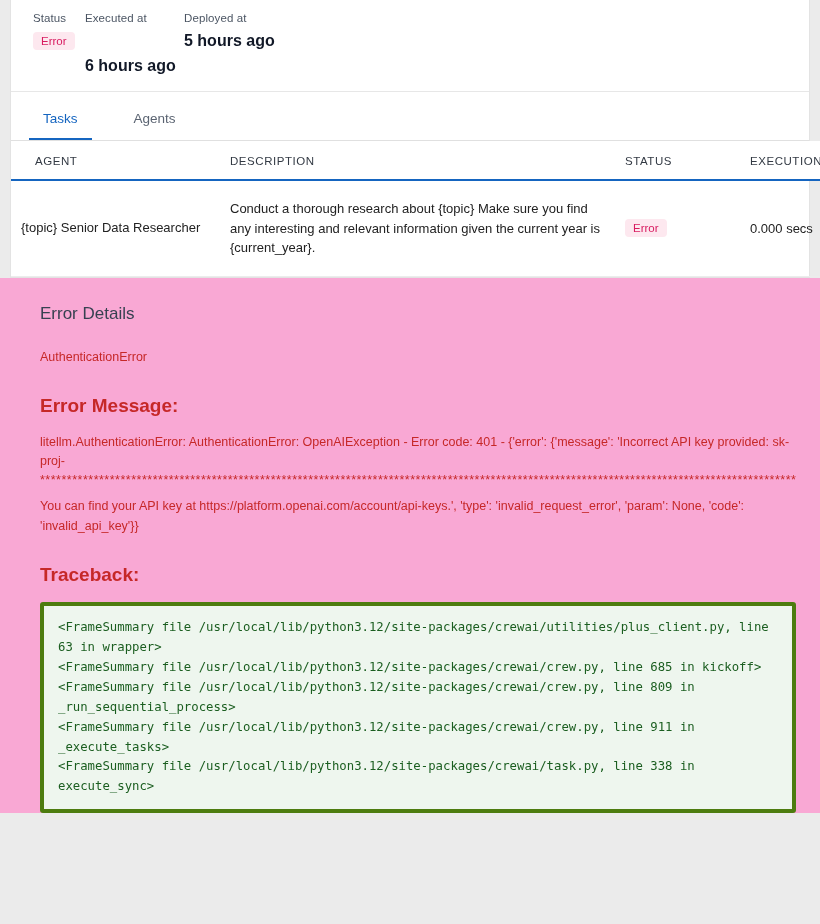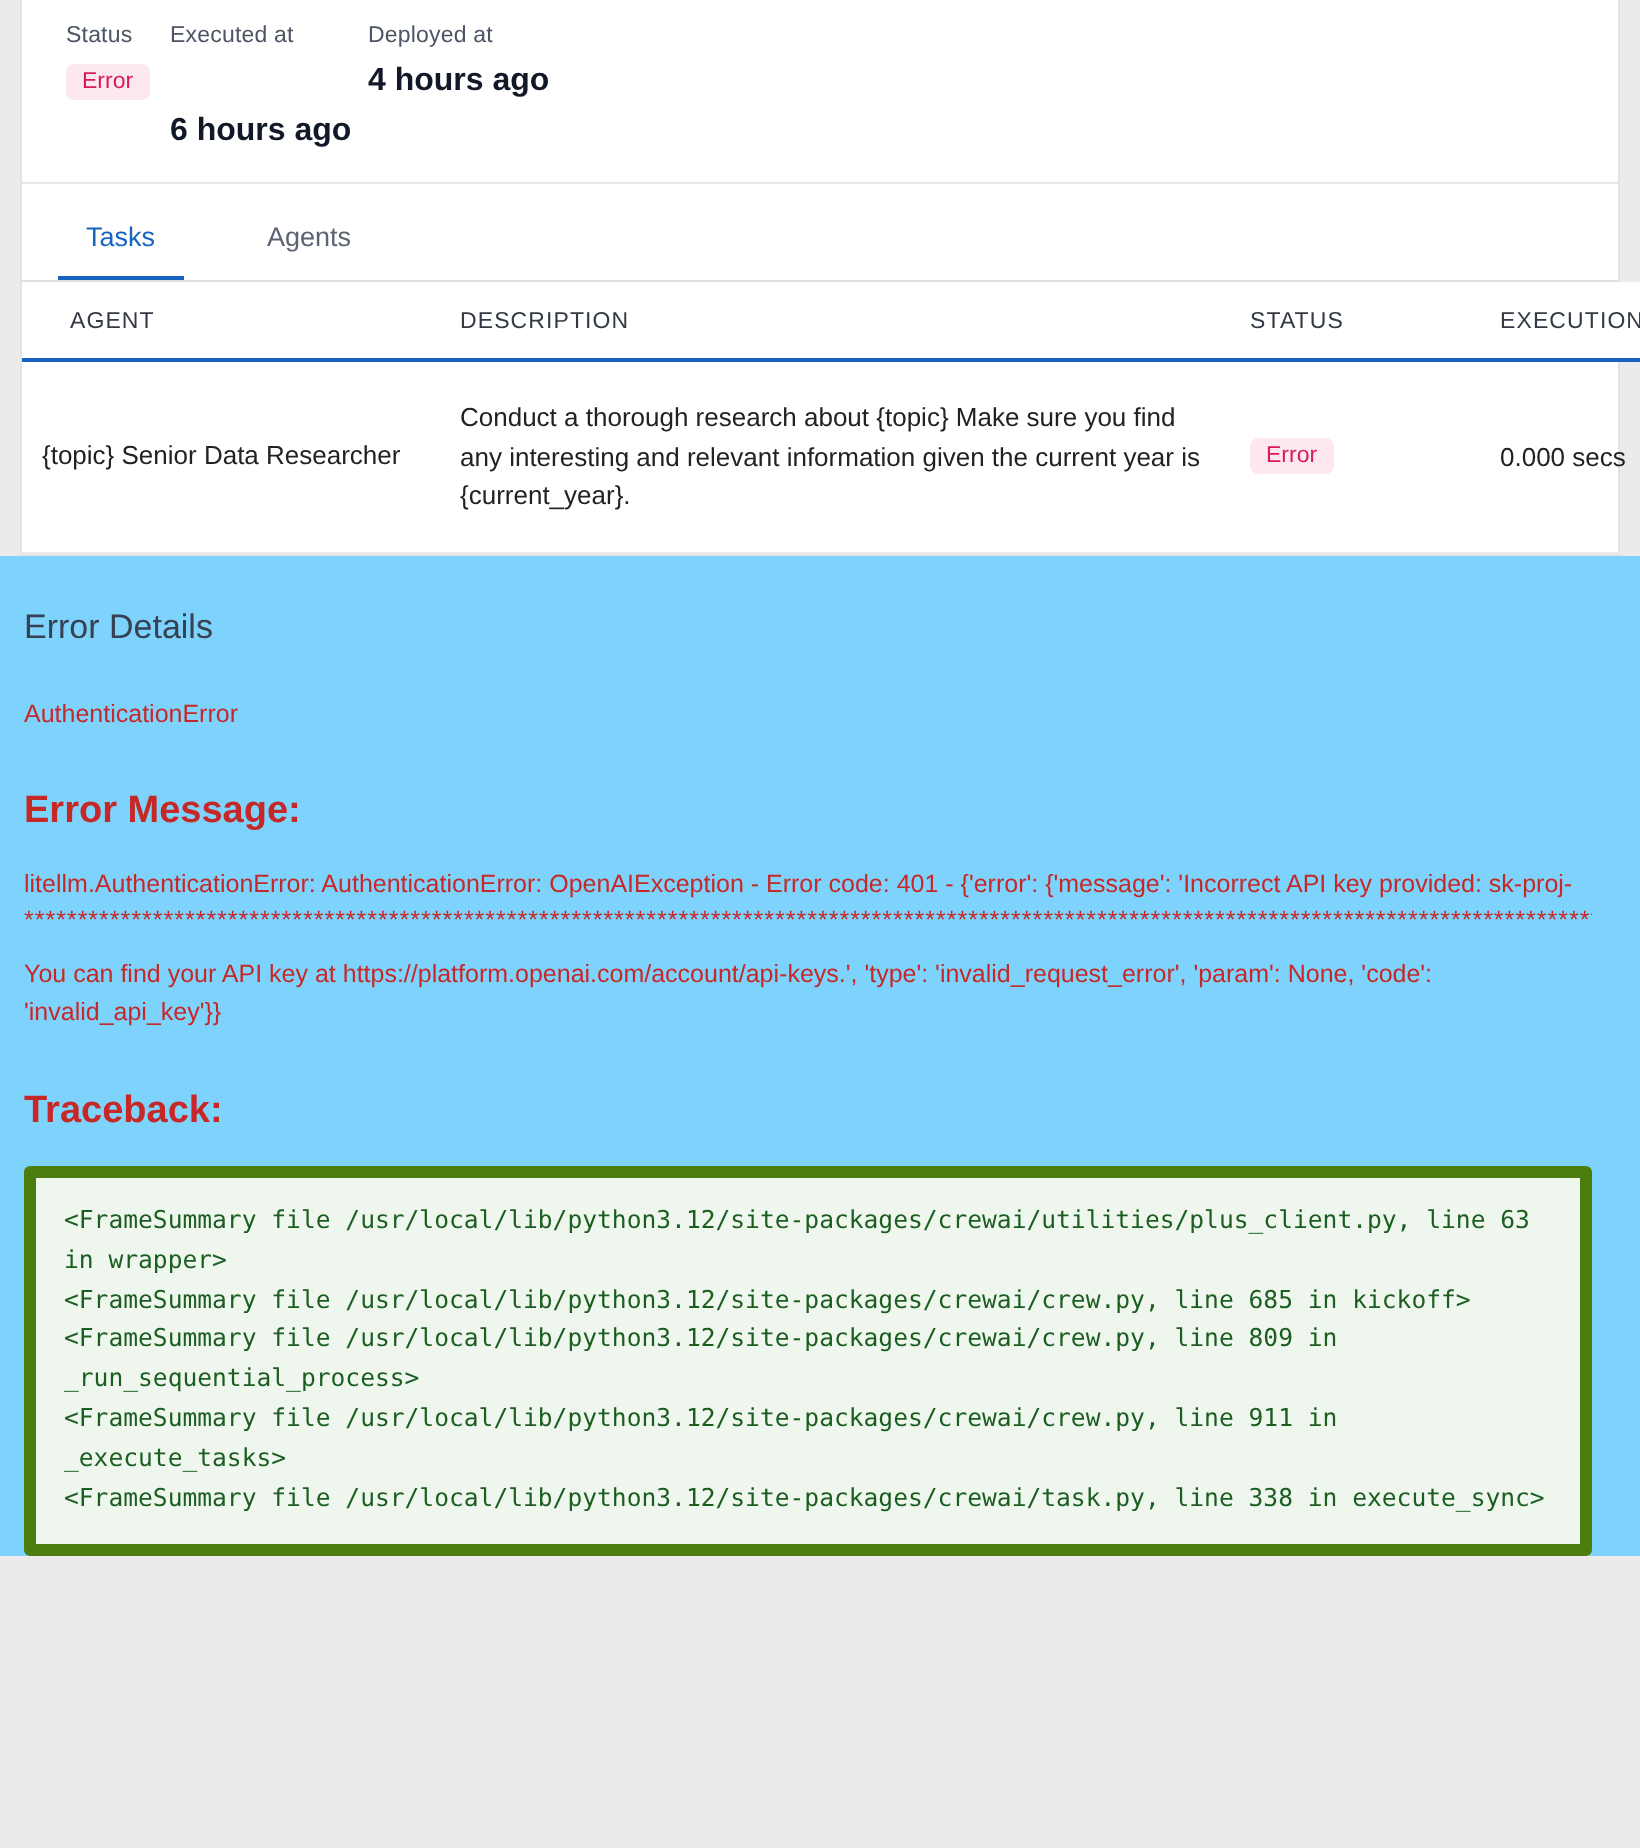--- a/index.html
+++ b/index.html
@@ -127,22 +127,22 @@
   td.c-agent {
     padding-left: 24px;
     color: #1565c0;
     line-height: 1.45;
   }
   td.c-desc { line-height: 1.5; margin-top: 17px; }
   td.c-time { color: #222; }
 
   
   .error-section {
-    background: #7dd3fc;
-    padding: 26px 24px 0 12px;
+    background: #f9a8d4;
+    padding: 26px 24px 0 40px;
   }
   .error-details-title {
     font-size: 17px;
     color: #374151;
     font-weight: normal;
     margin: 0 0 24px 0;
   }
   .err-head {
     color: #c62828;
     font-size: 19px;
@@ -160,21 +160,21 @@
     color: #c62828;
     font-size: 12.5px;
     line-height: 1.1;
     white-space: nowrap;
     overflow: hidden;
     margin: 2px 0 10px 0;
     letter-spacing: .5px;
   }
   .traceback-box {
     background: #eef6ee;
-    border: 6px solid #4d7c0f;
+    border: 4px solid #4d7c0f;
     border-radius: 3px;
     padding: 12px 14px;
     font-family: "DejaVu Sans Mono", monospace;
     font-size: 12.3px;
     line-height: 1.62;
     color: #1b5e20;
     white-space: pre-wrap;
     word-break: break-word;
     margin-bottom: 0;
     max-height: 190px;
@@ -191,21 +191,21 @@
       <div class="status-col c1">
         <span class="status-label">Status</span>
         <span class="badge-error">Error</span>
       </div>
       <div class="status-col c2">
         <span class="status-label">Executed at</span>
         <span class="status-value">6 hours ago</span>
       </div>
       <div class="status-col c3">
         <span class="status-label">Deployed at</span>
-        <span class="status-value">4 hours ago</span>
+        <span class="status-value">5 hours ago</span>
       </div>
     </div>
 
 
     <div class="tabs">
       <div class="tab active">Tasks</div>
       <div class="tab">Agents</div>
     </div>
 
     <table class="tasks">

